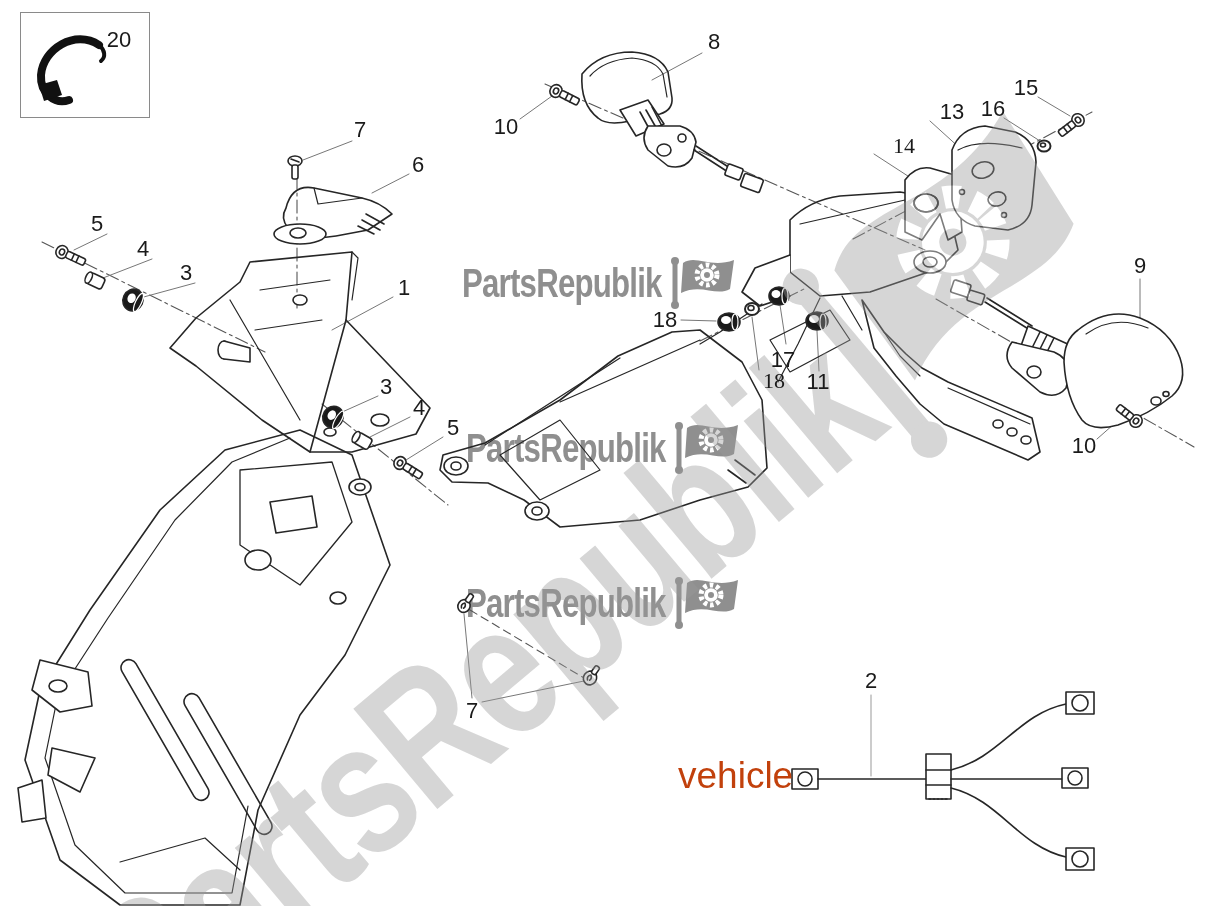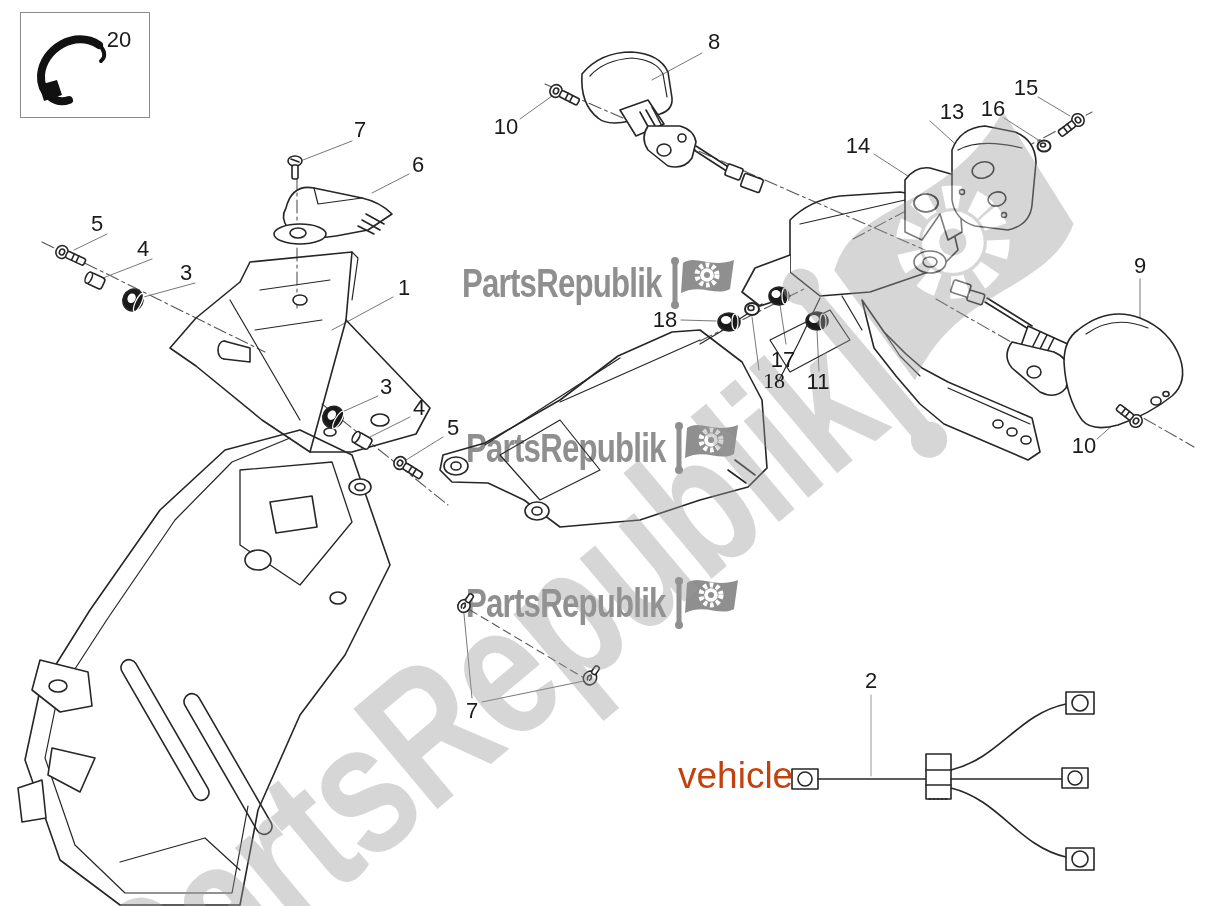--- a/index.html
+++ b/index.html
@@ -376,21 +376,21 @@
   <span class="callout" style="left:97px;top:224px;">5</span>
   <span class="callout" style="left:143px;top:249px;">4</span>
   <span class="callout" style="left:186px;top:273px;">3</span>
   <span class="callout" style="left:404px;top:288px;">1</span>
   <span class="callout" style="left:386px;top:387px;">3</span>
   <span class="callout" style="left:419px;top:408px;">4</span>
   <span class="callout" style="left:453px;top:428px;">5</span>
   <span class="callout" style="left:506px;top:127px;">10</span>
   <span class="callout" style="left:714px;top:42px;">8</span>
   <span class="callout" style="left:917px;top:112px;margin-left:35px;">13</span>
-  <span class="callout" style="left:858px;top:146px;">14</span>
+  <span class="callout" style="left:904px;top:146px;font-family:Liberation Serif, serif;">14</span>
   <span class="callout" style="left:993px;top:109px;">16</span>
   <span class="callout" style="left:1026px;top:88px;">15</span>
   <span class="callout" style="left:1140px;top:266px;">9</span>
   <span class="callout" style="left:665px;top:320px;">18</span>
   <span class="callout" style="left:774px;top:381px;font-family:Liberation Serif, serif;">18</span>
   <span class="callout" style="left:783px;top:360px;">17</span>
   <span class="callout" style="left:818px;top:382px;">11</span>
   <span class="callout" style="left:1084px;top:446px;">10</span>
   <span class="callout" style="left:472px;top:711px;">7</span>
   <span class="callout" style="left:871px;top:681px;">2</span>

